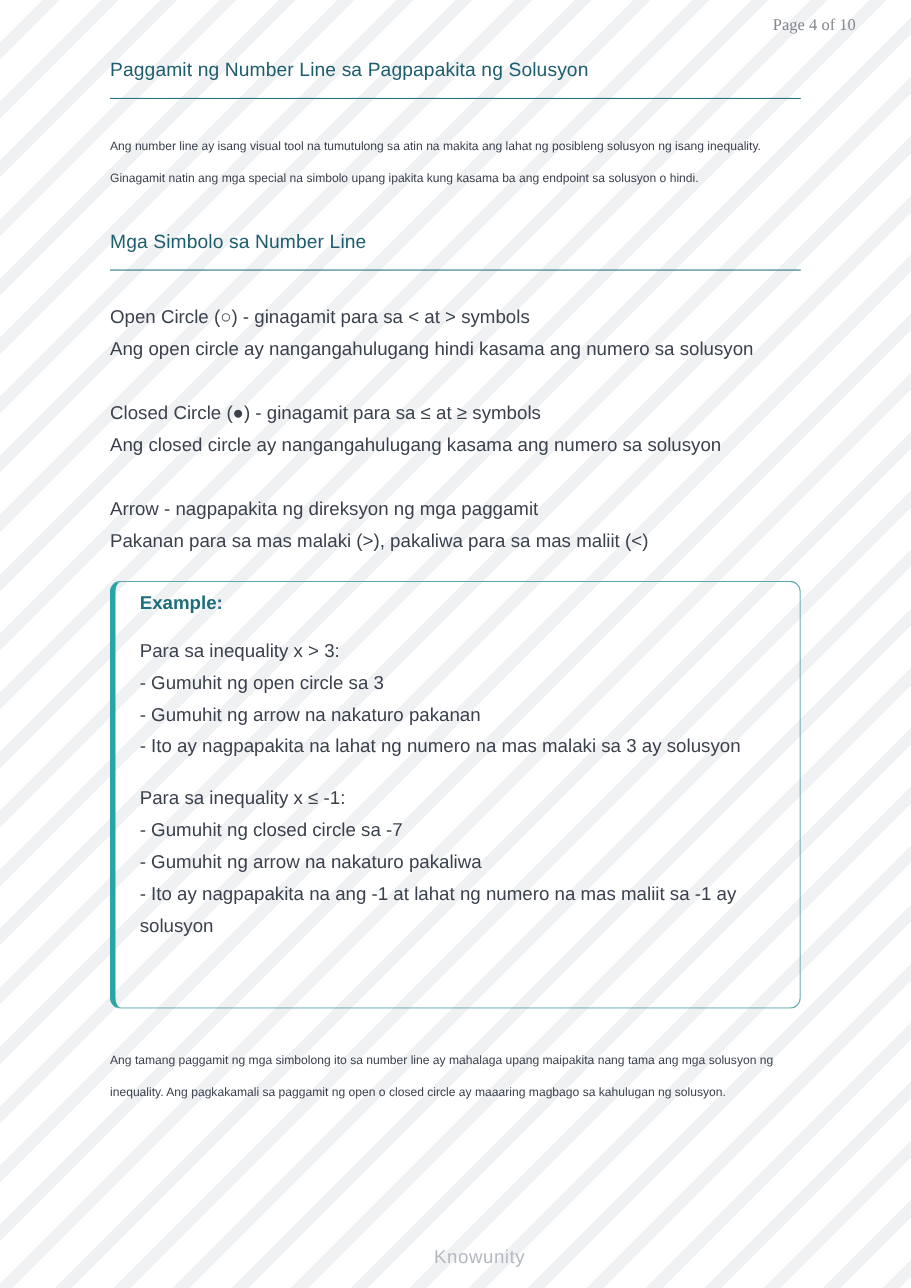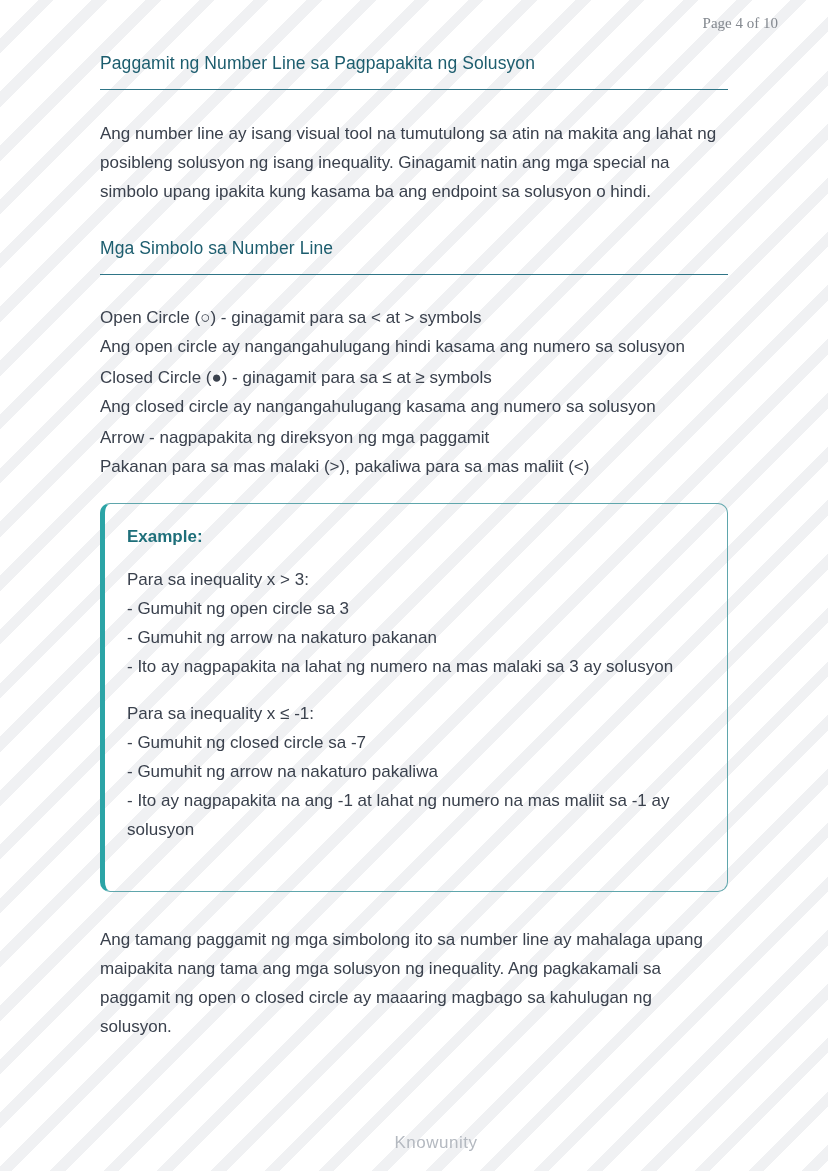--- a/index.html
+++ b/index.html
@@ -36,38 +36,38 @@
     font-size: 17.5px;
     font-weight: normal;
     color: #1c5d6e;
     padding-bottom: 15px;
     border-bottom: 1.5px solid #2f7587;
     letter-spacing: 0.1px;
   }
   .heading-1 { margin-top: 53px; }
   .heading-2 { margin-top: 32px; }
   .para {
-    font-size: 17px;
+    font-size: 11px;
     line-height: 29px;
     color: #3a414d;
     margin-top: 29px;
   }
-  .symbol-item { margin-top: 2px; }
+  .symbol-item { margin-top: 29px; }
   .symbol-item:first-of-type { margin-top: 28px; }
   .symbol-line {
     font-size: 17px;
     line-height: 29px;
     color: #3a414d;
   }
   .example-box {
     margin-top: 22px;
     border: 1.5px solid #5fa6ac;
     border-left: 5px solid #2ba4a6;
     border-radius: 10px;
-    padding: 23px 40px 35px 22px;
+    padding: 10px 40px 35px 22px;
     min-height: 389px;
   }
   .example-label {
     font-size: 17px;
     font-weight: bold;
     color: #1e6f7a;
   }
   .example-block { margin-top: 18px; }
   .example-line {
     font-size: 17px;

